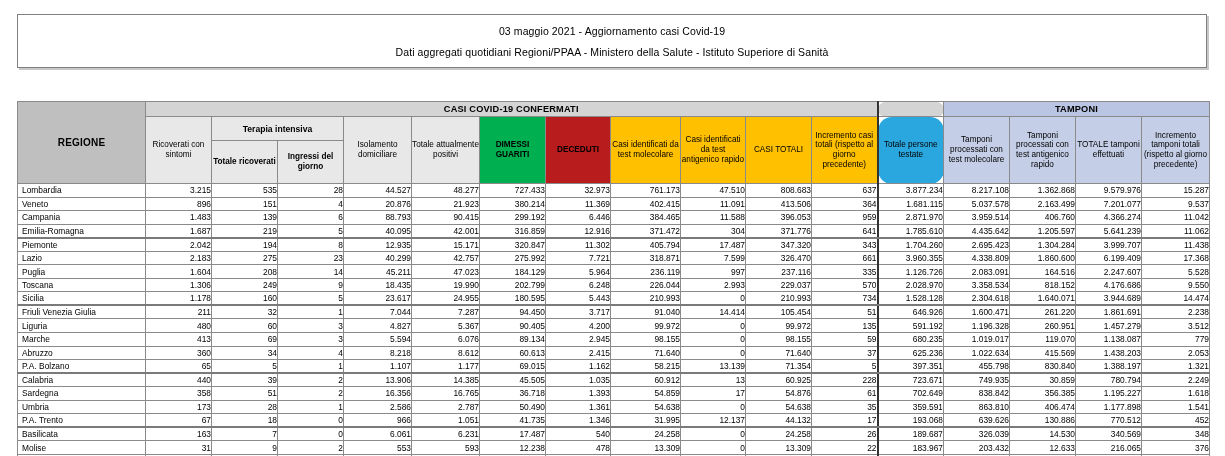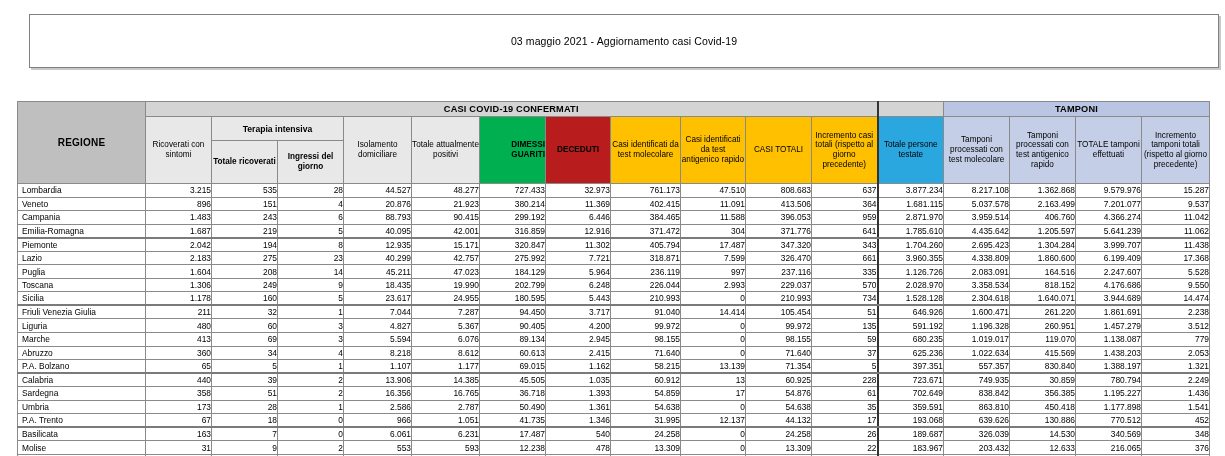--- a/index.html
+++ b/index.html
@@ -24,21 +24,20 @@
     height: 54px;
     border: 1px solid #808080;
     box-shadow: 2px 2px 0 0 #c8c8c8;
     background: #ffffff;
     box-sizing: border-box;
     display: flex;
     flex-direction: column;
     align-items: center;
     justify-content: center;
     gap: 9px;
-    margin-left: 12px;
   }
   #title-banner .t-line {
     font-size: 10.5px;
     letter-spacing: .1px;
     color: #000;
     white-space: nowrap;
   }
 
   
   #covid-table-wrap {
@@ -78,21 +77,21 @@
     height: 60px;
     text-align: center;
     vertical-align: middle;
     font-weight: normal;
     font-size: 8.2px;
     line-height: 1.18;
     padding: 1px 2px;
     background: #e8e8e8;
   }
   .sub-plain   { background: #e8e8e8; }
-  .sub-green   { background: #00b050; color:#000; font-weight:bold;text-align:right; }
+  .sub-green   { background: #00b050; color:#000; font-weight:bold; }
   .sub-red     { background: #b91c1c; color:#000; font-weight:bold; }
   .sub-amber   { background: #ffc000; }
   .sub-blue    { background: #2ba7e0; }
   .sub-peri    { background: #c4cfe7; }
 
   .regione-head {
     background: #bfbfbf;
     font-weight: bold;
     text-align: center;
     vertical-align: middle;
@@ -130,27 +129,28 @@
   }
   tbody td.reg {
     text-align: left;
     padding: 0 6px 0 4px;
   }
 
   
   tr.thick td { border-bottom: 2px solid #7a7a7a; }
 
   
-  .vl-left { border-left: 2px solid #333333 !important; }
+  .vl-left { border-left: 2px solid #333333 !important; border-radius: 14px; }
 </style>
 </head>
 <body>
 
 <div id="title-banner">
   <div class="t-line">03 maggio 2021 - Aggiornamento casi Covid-19</div>
+  <div class="t-line">Dati aggregati quotidiani Regioni/PPAA - Ministero della Salute - Istituto Superiore di Sanità</div>
 </div>
 
 <div id="covid-table-wrap">
   <table class="covid">
     <colgroup>
       <col style="width:128px">
       <col style="width:66px">
       <col style="width:66px">
       <col style="width:66px">
       <col style="width:68px">
@@ -236,21 +236,21 @@
           <td>364</td>
           <td class="vl-left">1.681.115</td>
           <td>5.037.578</td>
           <td>2.163.499</td>
           <td>7.201.077</td>
           <td>9.537</td>
         </tr>
         <tr>
           <td class="reg">Campania</td>
           <td>1.483</td>
-          <td>243</td>
+          <td>139</td>
           <td>6</td>
           <td>88.793</td>
           <td>90.415</td>
           <td>299.192</td>
           <td>6.446</td>
           <td>384.465</td>
           <td>11.588</td>
           <td>396.053</td>
           <td>959</td>
           <td class="vl-left">2.871.970</td>
@@ -456,21 +456,21 @@
           <td>1</td>
           <td>1.107</td>
           <td>1.177</td>
           <td>69.015</td>
           <td>1.162</td>
           <td>58.215</td>
           <td>13.139</td>
           <td>71.354</td>
           <td>5</td>
           <td class="vl-left">397.351</td>
-          <td>557.357</td>
+          <td>455.798</td>
           <td>830.840</td>
           <td>1.388.197</td>
           <td>1.321</td>
         </tr>
         <tr>
           <td class="reg">Calabria</td>
           <td>440</td>
           <td>39</td>
           <td>2</td>
           <td>13.906</td>
@@ -497,38 +497,38 @@
           <td>36.718</td>
           <td>1.393</td>
           <td>54.859</td>
           <td>17</td>
           <td>54.876</td>
           <td>61</td>
           <td class="vl-left">702.649</td>
           <td>838.842</td>
           <td>356.385</td>
           <td>1.195.227</td>
-          <td>1.436</td>
+          <td>1.618</td>
         </tr>
         <tr>
           <td class="reg">Umbria</td>
           <td>173</td>
           <td>28</td>
           <td>1</td>
           <td>2.586</td>
           <td>2.787</td>
           <td>50.490</td>
           <td>1.361</td>
           <td>54.638</td>
           <td>0</td>
           <td>54.638</td>
           <td>35</td>
           <td class="vl-left">359.591</td>
           <td>863.810</td>
-          <td>450.418</td>
+          <td>406.474</td>
           <td>1.177.898</td>
           <td>1.541</td>
         </tr>
         <tr class="thick">
           <td class="reg">P.A. Trento</td>
           <td>67</td>
           <td>18</td>
           <td>0</td>
           <td>966</td>
           <td>1.051</td>

